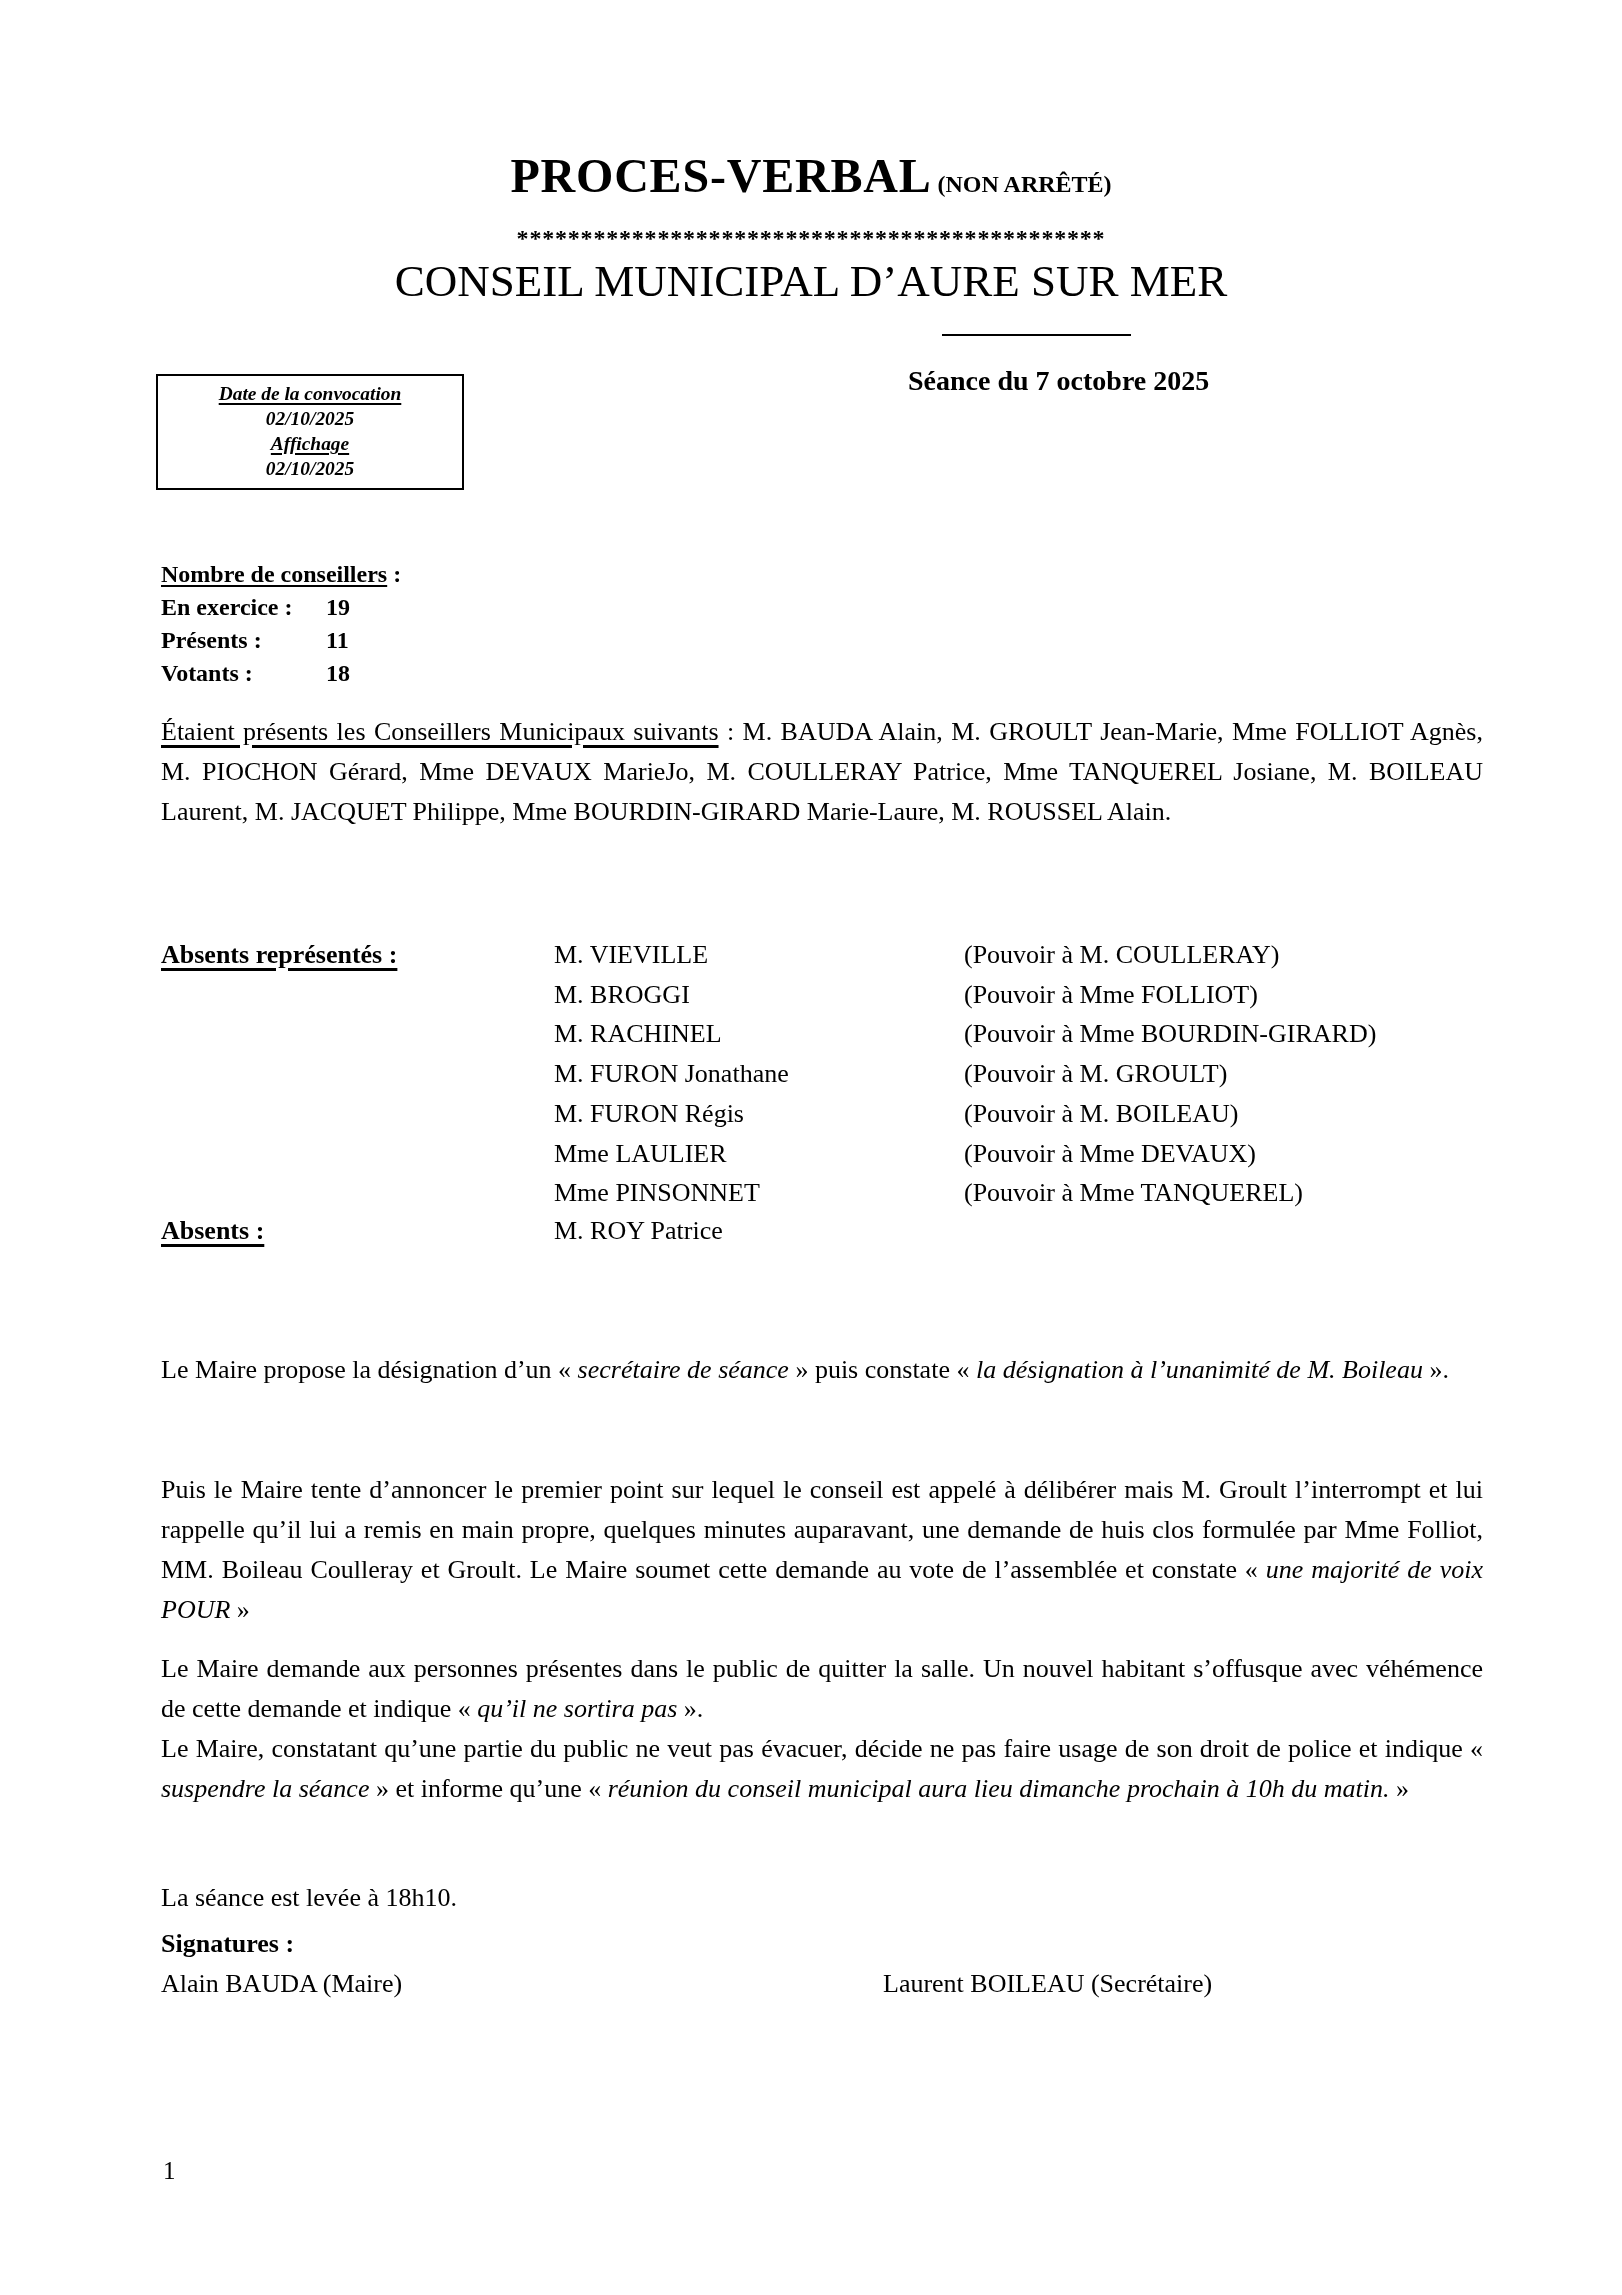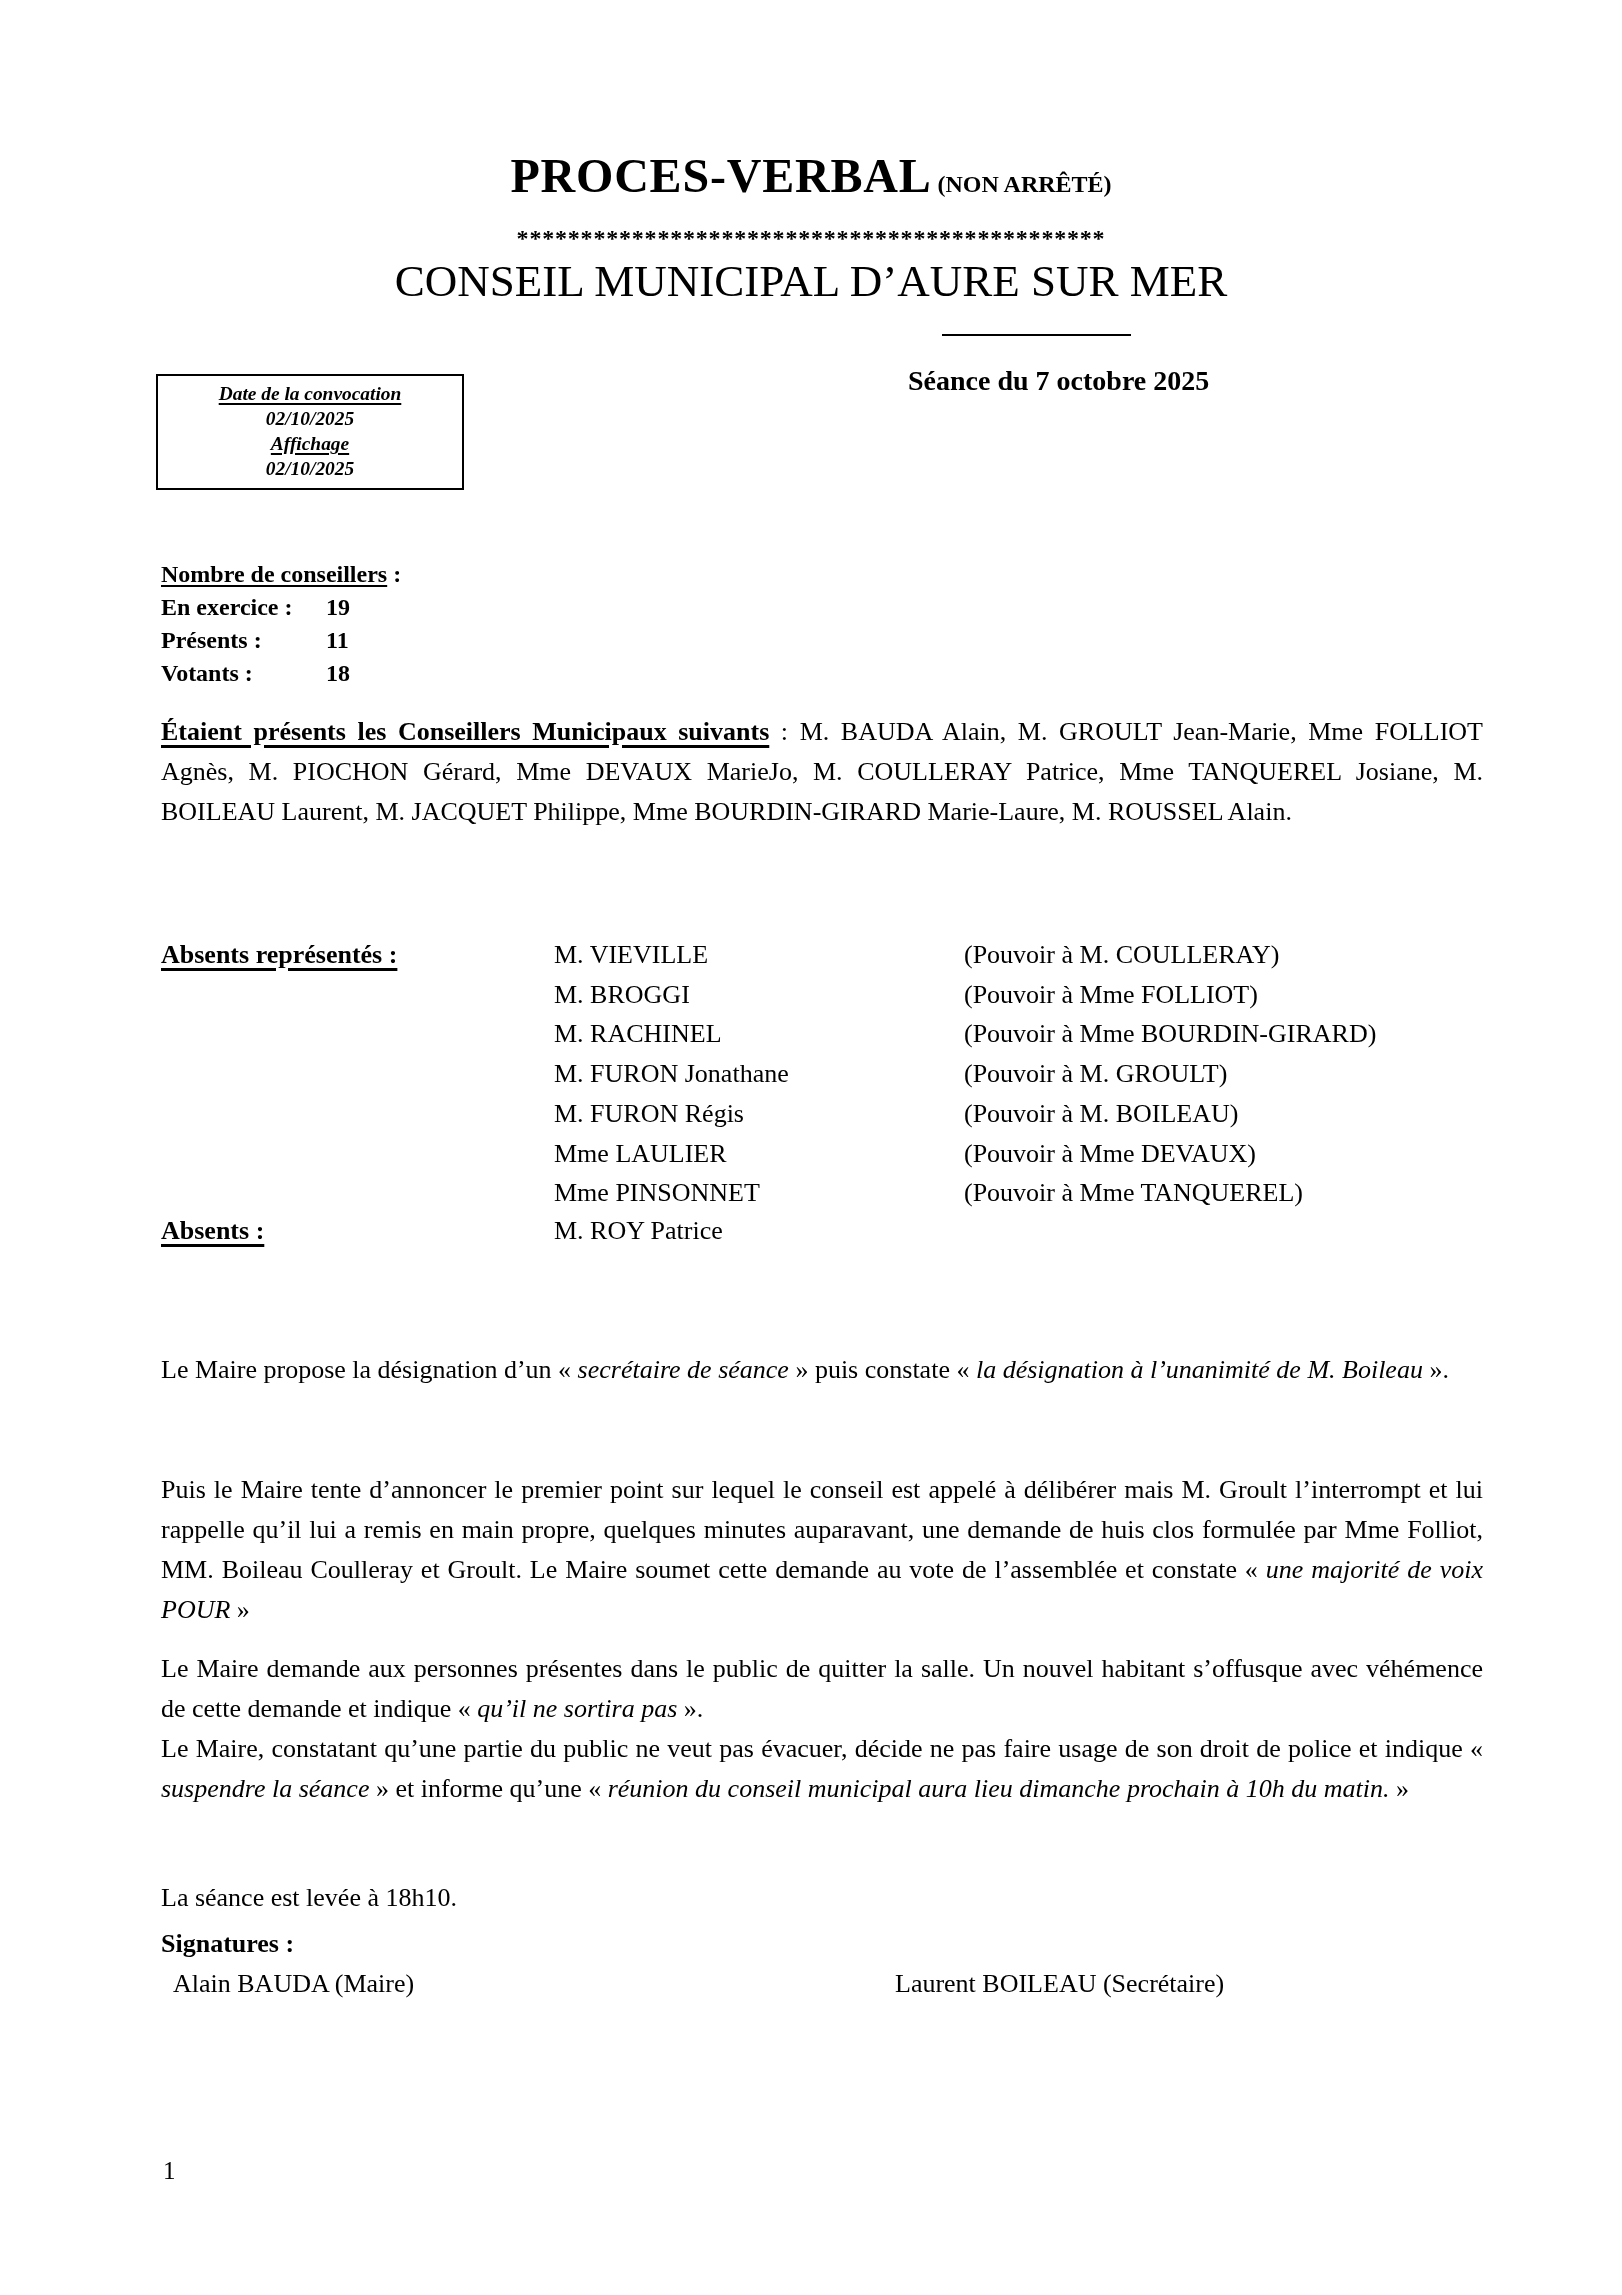--- a/index.html
+++ b/index.html
@@ -5,21 +5,21 @@
   html,body{margin:0;padding:0;background:#ffffff;}
   .page{
     position:relative;
     width:1622px;height:2295px;
     background:#ffffff;
     font-family:"Liberation Serif","DejaVu Serif",serif;
     color:#000;
   }
   .abs{position:absolute;}
   .center{width:100%;text-align:center;}
-  .b{font-weight:bold;}
+  .b{font-weight:normal;}
   .i{font-style:italic;}
   .u3{text-decoration:underline;text-decoration-thickness:2.5px;text-underline-offset:5px;}
   .u2{text-decoration:underline;text-decoration-thickness:1.7px;text-underline-offset:3.4px;}
   .title-main{font-size:48px;font-weight:bold;letter-spacing:0.8px;}
   .title-suffix{font-size:24px;font-weight:bold;}
   .stars{font-size:24px;font-weight:bold;letter-spacing:0.8px;}
   .subtitle{font-size:45px;font-weight:normal;}
   .hr-short{border-top:2.5px solid #000;width:189px;}
   .conv-box{
     width:308px;border:2.5px solid #000;
@@ -27,21 +27,21 @@
     line-height:25px;padding:5px 3.4px 6.8px 3.4px;box-sizing:border-box;
   }
   .seance{font-size:28px;font-weight:bold;}
   .nb-block{font-size:24px;font-weight:bold;line-height:33px;}
   .nb-row{display:flex;}
   .nb-label{width:165px;}
   .para{font-size:26px;line-height:40px;text-align:justify;}
   .heading-line{font-size:26px;font-weight:bold;}
   .tbl-name{position:absolute;left:393px;white-space:nowrap;font-size:26px;}
   .tbl-pouvoir{position:absolute;left:803px;white-space:nowrap;font-size:26px;}
-  .sig-name{font-size:26px;white-space:nowrap;margin-left:12px;}
+  .sig-name{font-size:26px;white-space:nowrap;}
   .pagenum{font-size:25px;}
 </style>
 </head>
 <body>
 
 <div class="page">
 
   <div class="abs center" style="top:148px;">
     <span class="title-main">PROCES-VERBAL</span><span class="title-suffix"> (NON ARRÊTÉ)</span>
   </div>

